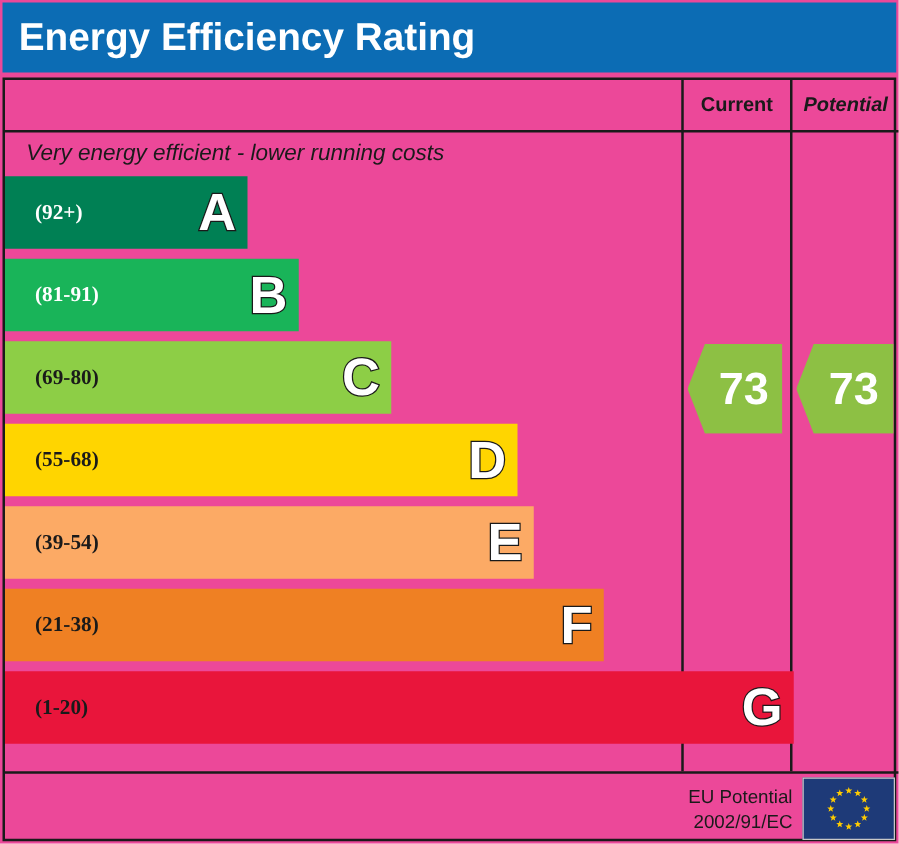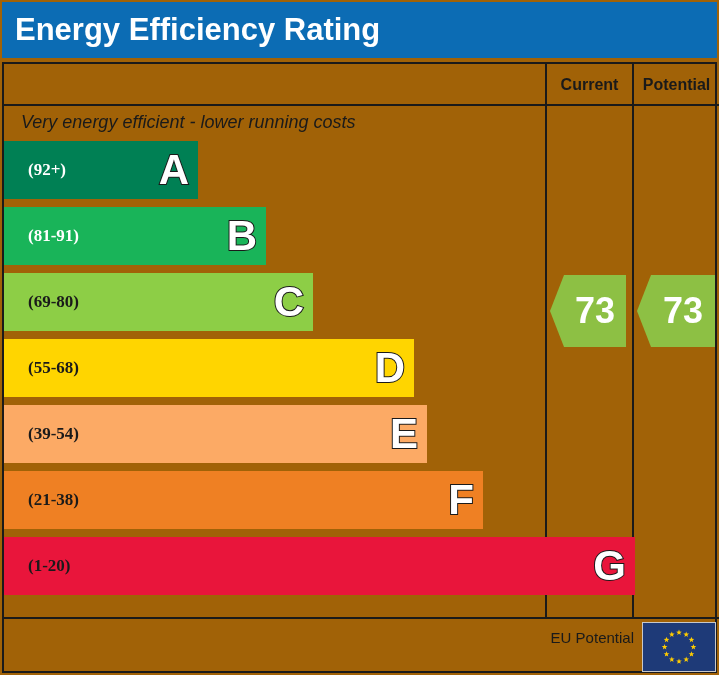--- a/index.html
+++ b/index.html
@@ -8,21 +8,21 @@
     background: #ffffff;
   }
   body {
     font-family: "Liberation Sans", sans-serif;
   }
   #epc {
     position: relative;
     width: 719px;
     height: 675px;
     box-sizing: border-box;
-    background: #a16207;
+    background: #ec4899;
     overflow: hidden;
   }
 
   
   .title-bar {
     position: absolute;
     left: 2px;
     top: 2px;
     width: 715px;
     height: 56px;
@@ -78,21 +78,21 @@
     position: absolute;
     top: 10px;
     height: 22px;
     line-height: 22px;
     text-align: center;
     font-size: 16px;
     font-weight: bold;
     color: #1a1a1a;
   }
   .col-head.current   { left: 543px; width: 85px; }
-  .col-head.potential { left: 630px; width: 85px; }
+  .col-head.potential { left: 630px; width: 85px; font-style: italic; }
 
   
   .caption {
     position: absolute;
     left: 17px;
     font-size: 18px;
     font-style: italic;
     color: #1a1a1a;
     white-space: nowrap;
   }
@@ -203,21 +203,21 @@
     <div class="col-head current">Current</div>
     <div class="col-head potential">Potential</div>
 
     <div class="caption top">Very energy efficient - lower running costs</div>
 
     <div id="bands-host">
         <div class="band light-text" style="top: 77px; width: 194px; background: rgb(0, 128, 84);">
           <span class="band-range">(92+)</span>
           <span class="band-letter">A</span>
         </div>
-        <div class="band light-text" style="top: 143px; width: 262px; background: rgb(25, 180, 89);">
+        <div class="band light-text" style="top: 143px; width: 235px; background: rgb(25, 180, 89);">
           <span class="band-range">(81-91)</span>
           <span class="band-letter">B</span>
         </div>
         <div class="band dark-text" style="top: 209px; width: 309px; background: rgb(141, 206, 70);">
           <span class="band-range">(69-80)</span>
           <span class="band-letter">C</span>
         </div>
         <div class="band dark-text" style="top: 275px; width: 410px; background: rgb(255, 213, 0);">
           <span class="band-range">(55-68)</span>
           <span class="band-letter">D</span>
@@ -240,20 +240,21 @@
         <div class="rating current" style="top: 211px; background: rgb(141, 192, 68);">
           <span class="rating-value">73</span>
         </div>
         <div class="rating potential" style="top: 211px; background: rgb(141, 192, 68);">
           <span class="rating-value">73</span>
         </div>
       </div>
 
     <div class="footer-directive">
       <div>EU Potential</div>
+      <div>2002/91/EC</div>
     </div>
     <div class="eu-flag">
       <svg viewBox="0 0 74 50" aria-hidden="true">
         <g id="eu-stars" fill="#FFCC00">
             <polygon points="37.00,6.90 37.77,8.95 39.95,9.04 38.24,10.40 38.82,12.51 37.00,11.30 35.18,12.51 35.76,10.40 34.05,9.04 36.23,8.95"></polygon>
             <polygon points="44.50,8.91 45.27,10.96 47.45,11.05 45.74,12.41 46.32,14.52 44.50,13.31 42.68,14.52 43.26,12.41 41.55,11.05 43.73,10.96"></polygon>
             <polygon points="49.99,14.40 50.76,16.45 52.94,16.54 51.23,17.90 51.81,20.01 49.99,18.80 48.17,20.01 48.75,17.90 47.04,16.54 49.23,16.45"></polygon>
             <polygon points="52.00,21.90 52.77,23.95 54.95,24.04 53.24,25.40 53.82,27.51 52.00,26.30 50.18,27.51 50.76,25.40 49.05,24.04 51.23,23.95"></polygon>
             <polygon points="49.99,29.40 50.76,31.45 52.94,31.54 51.23,32.90 51.81,35.01 49.99,33.80 48.17,35.01 48.75,32.90 47.04,31.54 49.23,31.45"></polygon>
             <polygon points="44.50,34.89 45.27,36.94 47.45,37.03 45.74,38.39 46.32,40.50 44.50,39.29 42.68,40.50 43.26,38.39 41.55,37.03 43.73,36.94"></polygon>

